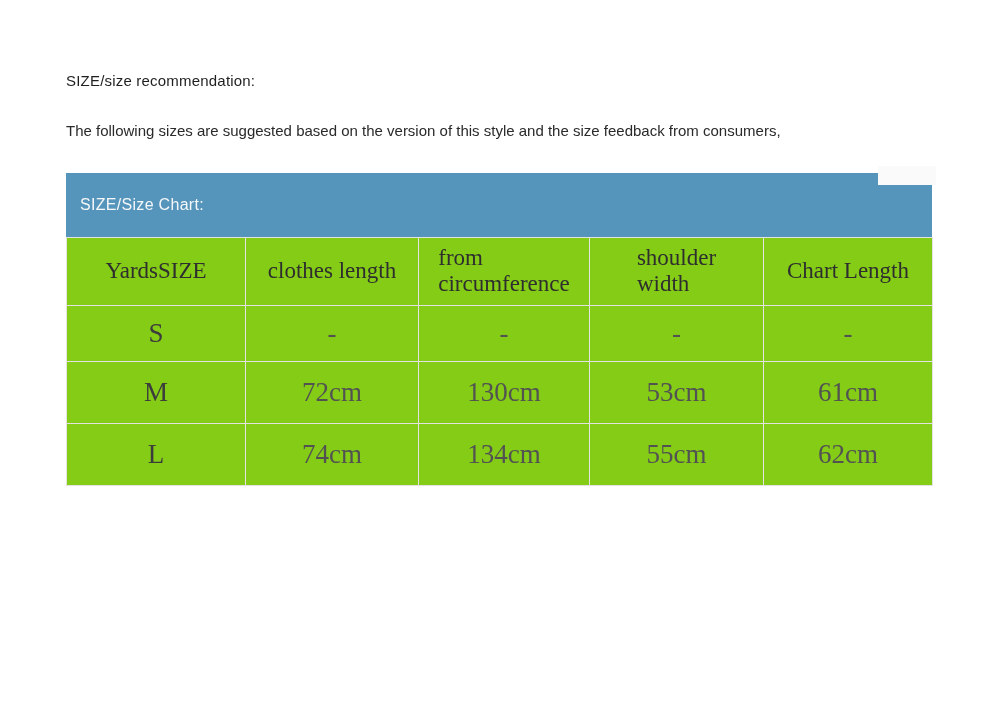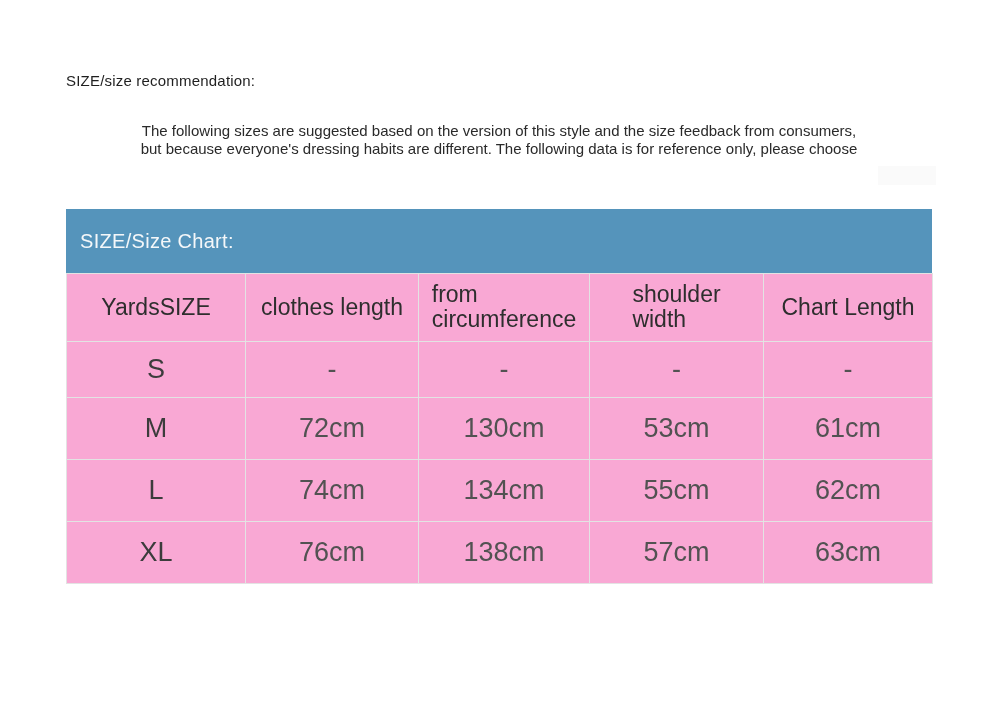--- a/index.html
+++ b/index.html
@@ -18,21 +18,21 @@
     margin-left: 66px;
     padding-top: 72px;
   }
   .section-heading {
     font-size: 15px;
     font-weight: 500;
     color: #1f1f1f;
     letter-spacing: 0.2px;
     margin: 0 0 33px 0;
   }
-  .intro { margin: 0 0 52px 0; text-align: center; }
+  .intro { margin: 0 0 33px 0; }
   .intro .line {
     font-size: 15px;
     line-height: 17.5px;
     color: #2a2a2a;
     white-space: nowrap;
   }
   .watermark {
     position: absolute;
     left: 812px;
     top: 166px;
@@ -43,28 +43,29 @@
   .chart-banner {
     width: 866px;
     height: 64px;
     background: #5594bb;
     display: flex;
     align-items: center;
     padding-left: 14px;
   }
   .chart-banner .banner-title {
     color: #f4f7f9;
-    font-size: 20px;
+    font-size: 16px;
     letter-spacing: 0.3px;
   }
   table.size-table {
     width: 866px;
     border-collapse: collapse;
     table-layout: fixed;
-    background: #f9a8d4;
+    background: #84cc16;
+    font-family: Liberation Serif, serif;
   }
   .size-table td, .size-table th {
     border: 1px solid #e3e3e3;
     text-align: center;
     vertical-align: middle;
     padding: 0 4px;
     overflow: hidden;
   }
   .size-table thead tr { height: 68px; }
   .size-table tbody tr { height: 62px; }
@@ -91,21 +92,20 @@
 </style>
 </head>
 <body>
 
 <div class="page">
 
   <h1 class="section-heading">SIZE/size recommendation:</h1>
 
   <div class="intro">
     <div class="line">The following sizes are suggested based on the version of this style and the size feedback from consumers,</div>
-    <div class="line">but because everyone's dressing habits are different. The following data is for reference only, please choose</div>
   </div>
 
   <div class="watermark"></div>
 
   <div class="chart-banner">
     <span class="banner-title">SIZE/Size Chart:</span>
   </div>
 
   <table class="size-table">
     <colgroup>
@@ -141,23 +141,16 @@
         <td class="value-cell">53cm</td>
         <td class="value-cell">61cm</td>
       </tr>
       <tr>
         <td class="size-cell">L</td>
         <td class="value-cell">74cm</td>
         <td class="value-cell">134cm</td>
         <td class="value-cell">55cm</td>
         <td class="value-cell">62cm</td>
       </tr>
-      <tr>
-        <td class="size-cell">XL</td>
-        <td class="value-cell">76cm</td>
-        <td class="value-cell">138cm</td>
-        <td class="value-cell">57cm</td>
-        <td class="value-cell">63cm</td>
-      </tr>
     </tbody>
   </table>
 
 </div>
 
 </body></html>

